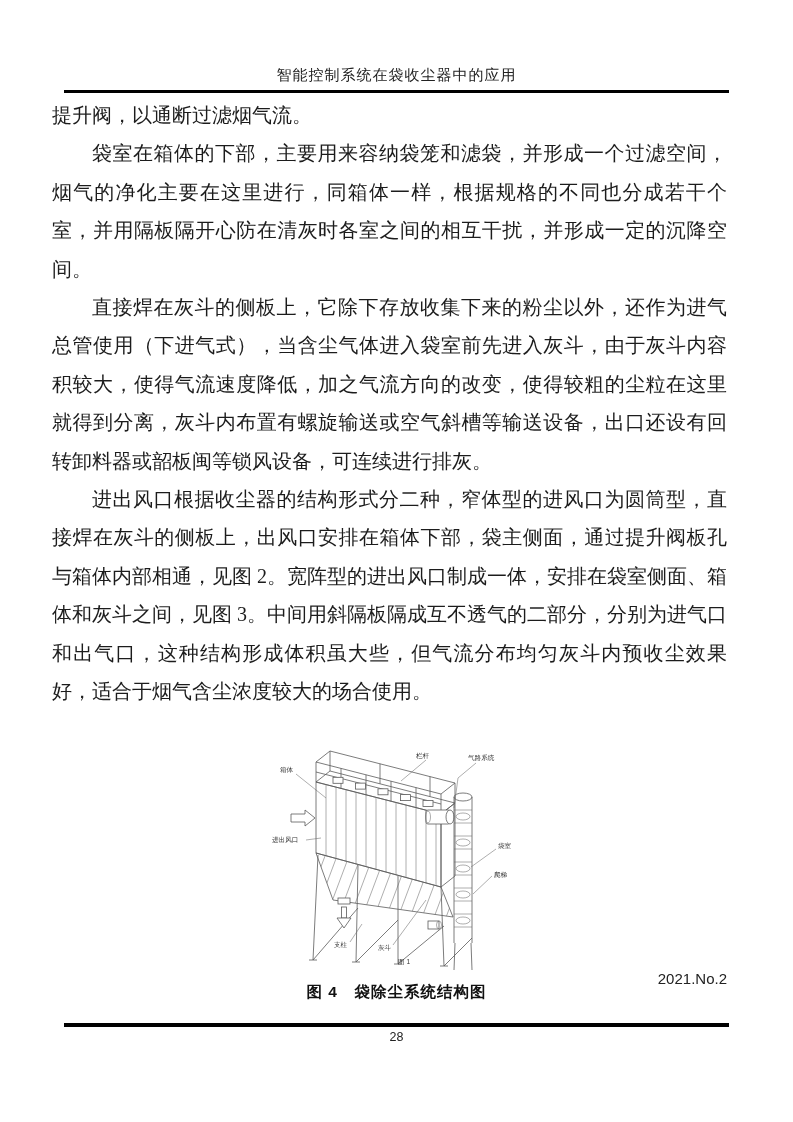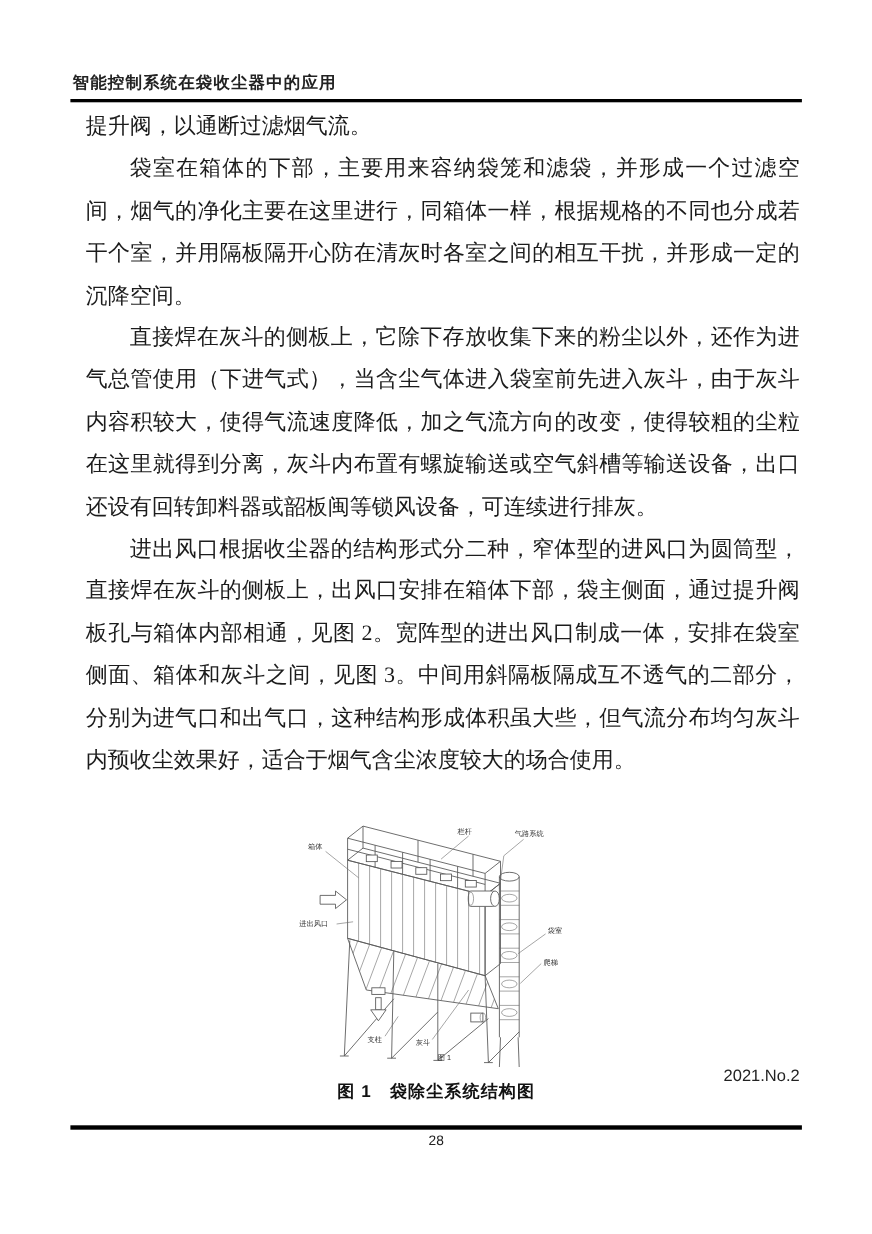--- a/index.html
+++ b/index.html
@@ -7,30 +7,30 @@
     position:relative;
     width:793px;height:1122px;
     margin:0 auto;
     background:#ffffff;
     font-family:"Liberation Serif","DejaVu Serif",serif;
     color:#1c1c1c;
     overflow:hidden;
   }
   .header-title{
     position:absolute;top:66px;left:66px;right:66px;
-    text-align:left;
-    font-size:15px;font-weight:700;color:#222;
+    text-align:center;
+    font-size:15px;font-weight:400;color:#222;
     letter-spacing:1px;
   }
   .header-rule{
     position:absolute;top:90px;left:64px;right:64px;
     height:2.5px;background:#000;
   }
   .content{
-    position:absolute;top:96px;left:78px;right:66px;
+    position:absolute;top:96px;left:52px;right:66px;
     font-size:20px;line-height:38.4px;
     text-align:justify;
   }
   .content p{margin:0;}
   .para{text-indent:2em;}
   .sec-heading{text-indent:0;}
   .figure-wrap{
     position:absolute;top:748px;left:258px;width:284px;height:232px;
   }
   .figure-wrap svg{display:block;}
@@ -220,19 +220,19 @@
       <text class="diag-label" x="210" y="12">气路系统</text>
       <text class="diag-label" x="14" y="94">进出风口</text>
       <text class="diag-label" x="240" y="100">袋室</text>
       <text class="diag-label" x="236" y="129">爬梯</text>
       <text class="diag-label" x="76" y="199">支柱</text>
       <text class="diag-label" x="120" y="202">灰斗</text>
       <text class="diag-label" x="140" y="216">图 1</text>
     </svg>
   </div>
 
-  <div class="fig-caption">图 1　袋除尘系统结构图</div>
+  <div class="fig-caption">图 4　袋除尘系统结构图</div>
 
   <div class="footer-rule"></div>
   <div class="footer-page">28</div>
   <div class="footer-issue">2021.No.2</div>
 
 </div>
 
 </body></html>

